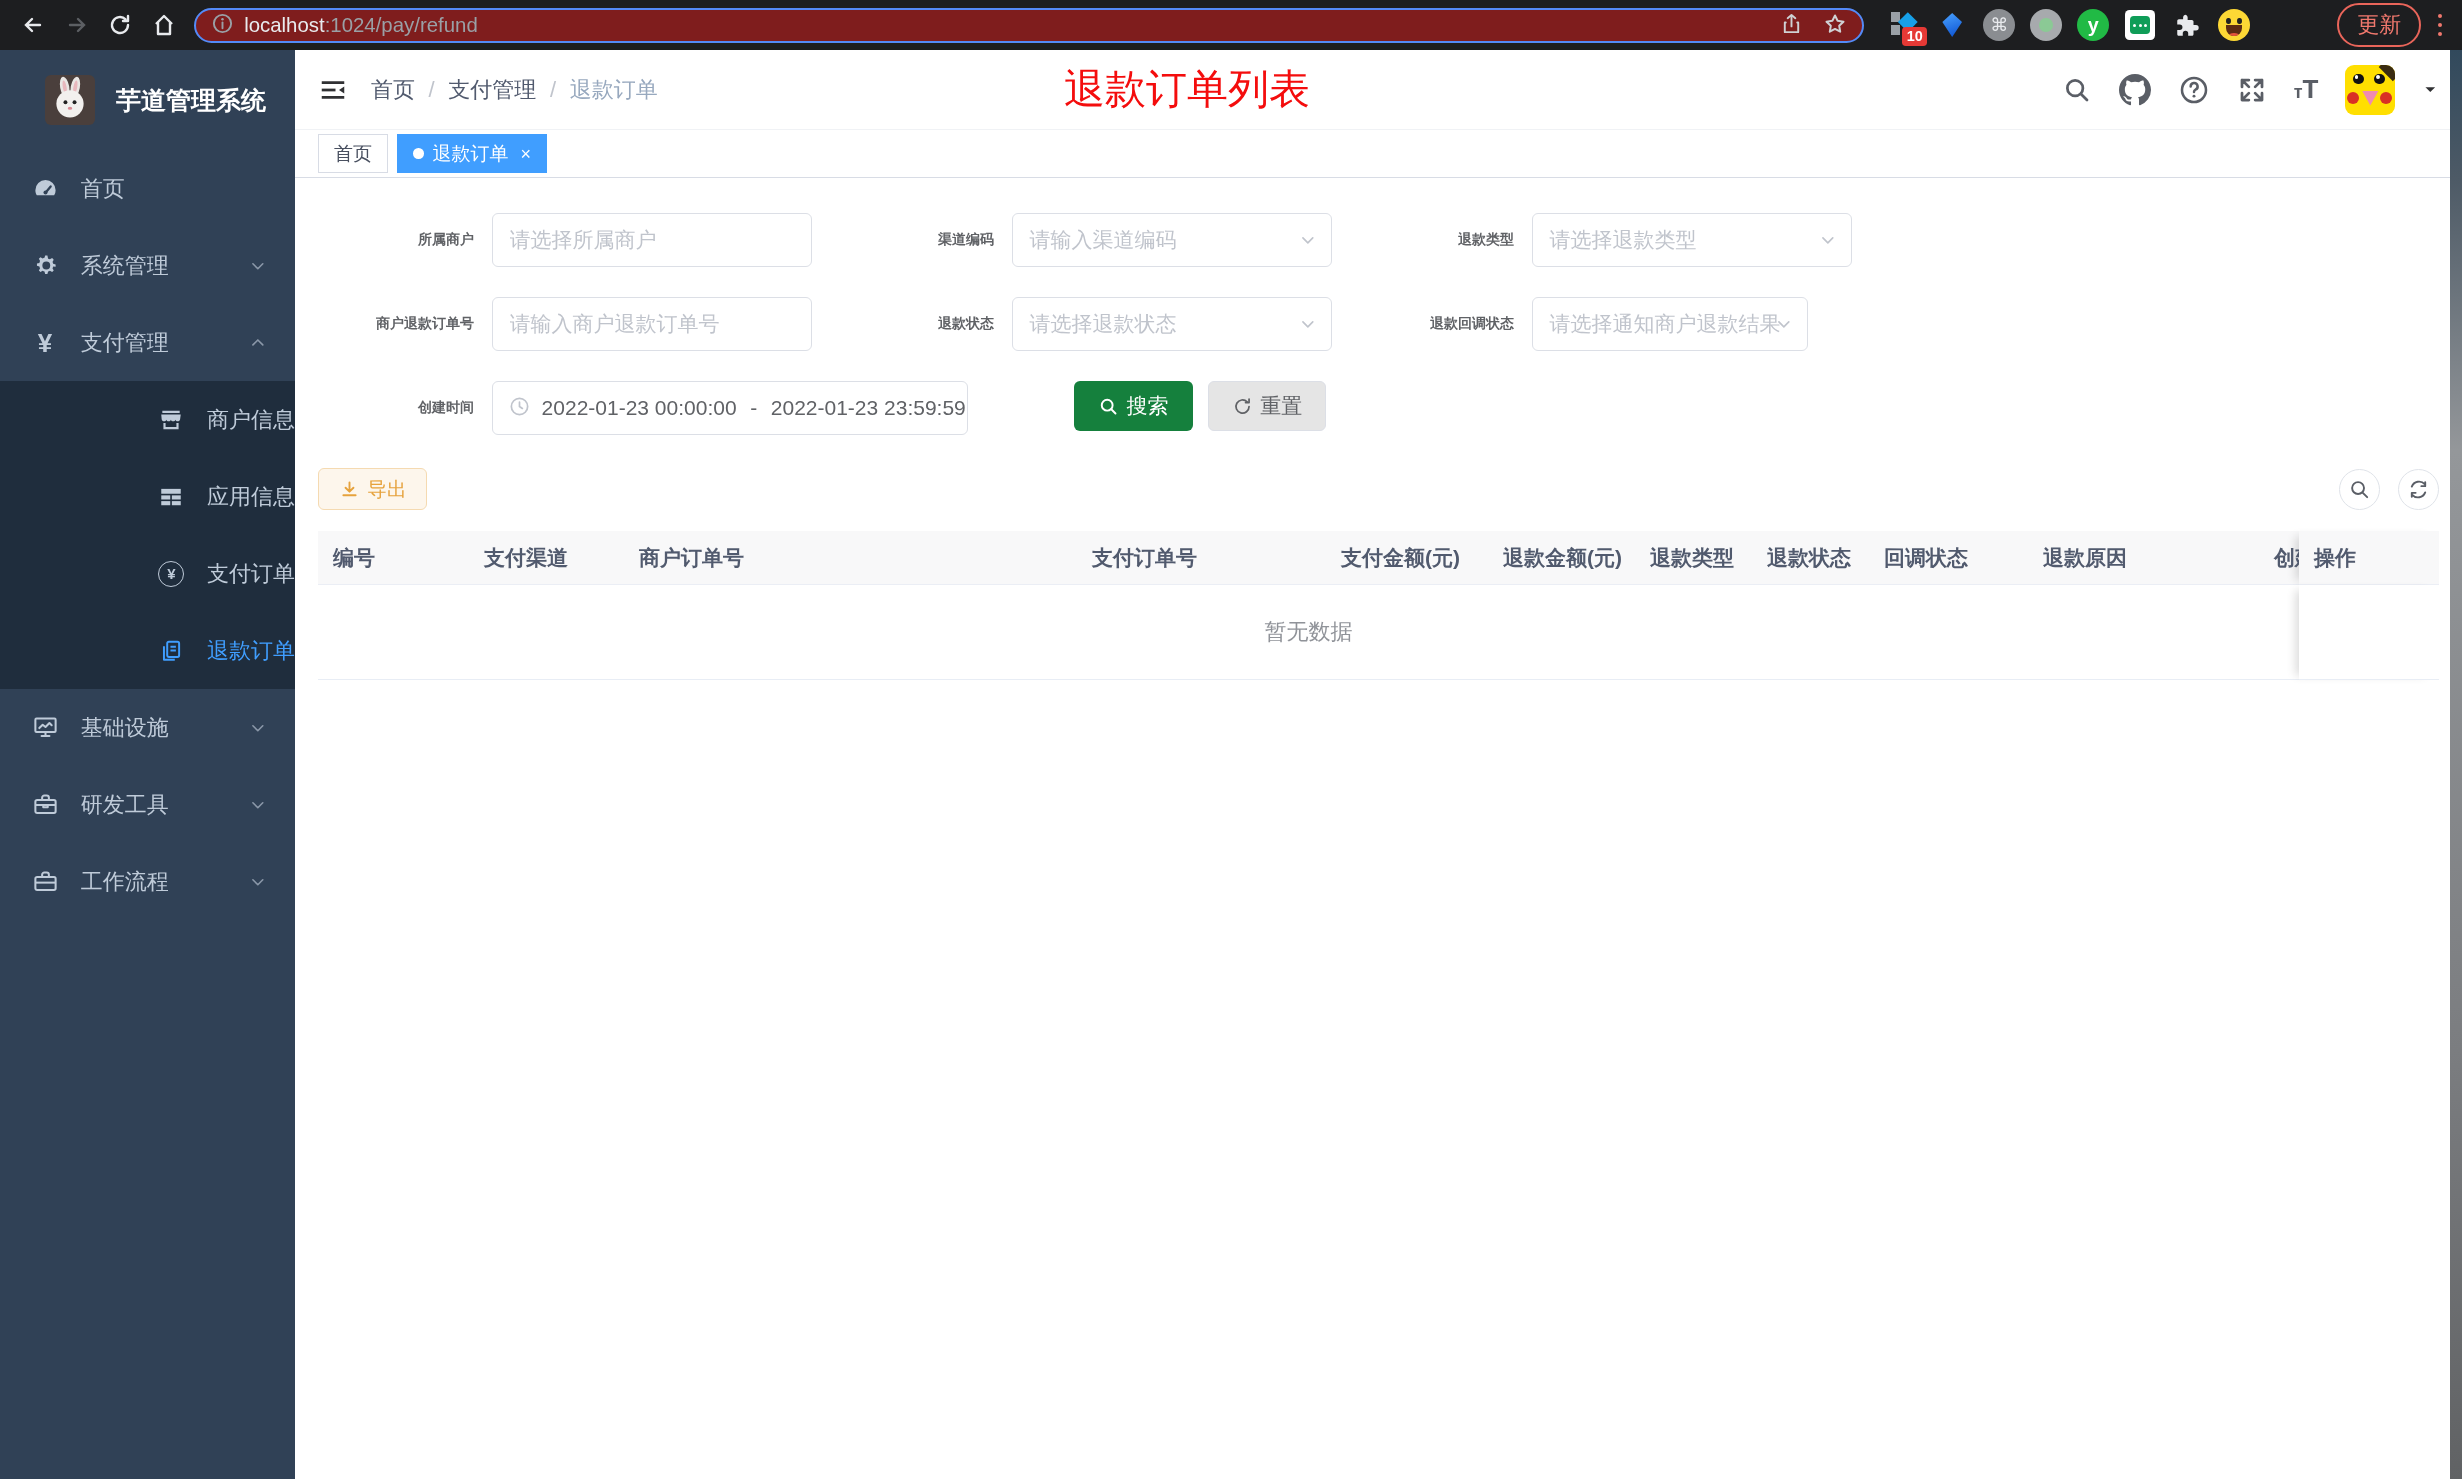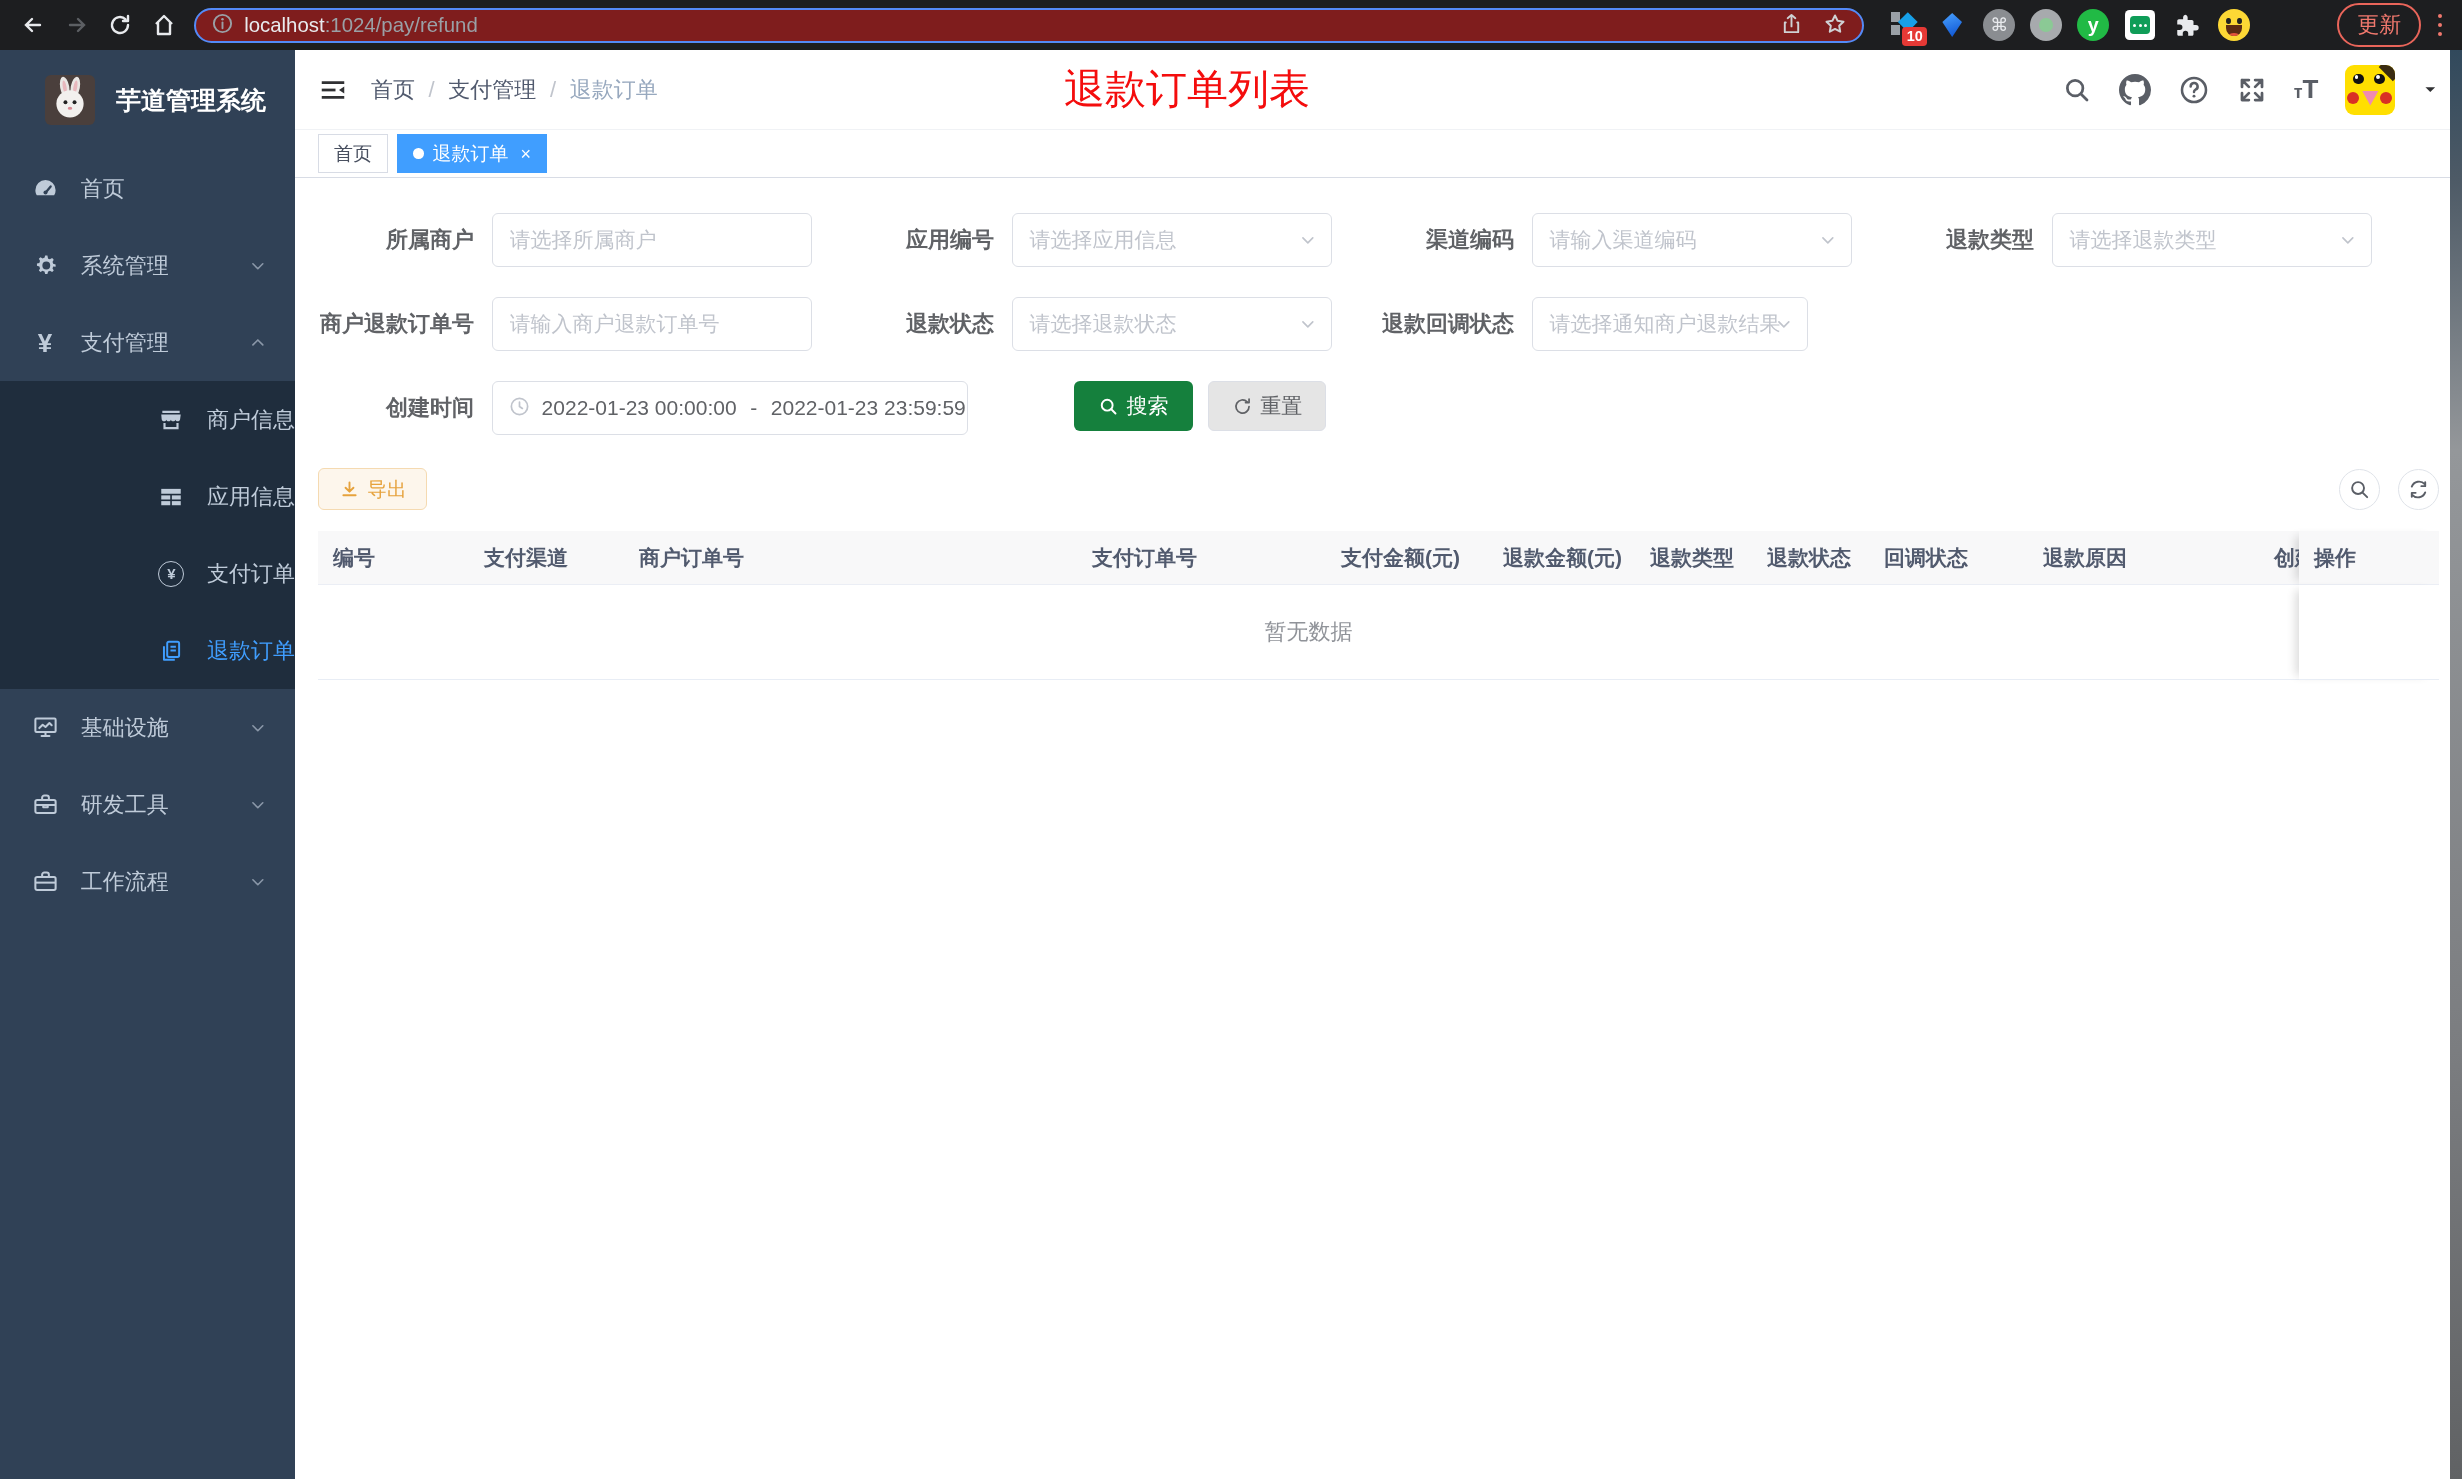--- a/index.html
+++ b/index.html
@@ -96,21 +96,21 @@
   .tab { height:39px; display:inline-flex; align-items:center; padding:0 15px; font-size:19px;
     border:0.8px solid #d8dce5; background:#fff; color:#495060; gap:9px; cursor:pointer; }
   .tab.active { background:#409eff; border-color:#409eff; color:#fff; }
   .tab .dot { width:10.6px; height:10.6px; border-radius:50%; background:#fff; }
   .tab .close { font-size:18px; line-height:1; margin-left:3px; }
 
   
   .content { flex:1; background:#fff; padding:35px 23px 0 23px; position:relative; }
   .f-row { display:flex; margin-bottom:30px; }
   .f-item { display:flex; align-items:center; margin-right:15px; }
-  .f-label { width:174px; text-align:right; padding-right:18px; font-size:22px; font-weight:700;
+  .f-label { width:174px; text-align:right; padding-right:18px; font-size:14px; font-weight:700;
     color:#606266; white-space:nowrap; flex:0 0 auto; }
   .f-label.w2 { width:185px; }
   .f-control { width:320px; height:54px; border:0.8px solid #dcdfe6; border-radius:6px;
     display:flex; align-items:center; padding:0 42px 0 16.6px; position:relative; background:#fff; overflow:hidden; }
   .f-control.no-arrow { padding-right:16.6px; }
   .f-control input { border:none; outline:none; width:100%; font-size:21px; color:#606266;
     font-family:inherit; background:transparent; }
   .f-control input::placeholder { color:#c0c4cc; }
   .ph { font-size:21px; color:#c0c4cc; white-space:nowrap; }
   .sel-arrow { position:absolute; right:13.6px; top:50%; transform:translateY(-50%); display:flex; color:#c0c4cc; }
@@ -469,31 +469,20 @@
       </span>
     </div>
 
     <div class="content">
 
       <div class="f-row">
         <div class="f-item">
           <label class="f-label">所属商户</label>
           <div class="f-control no-arrow">
             <input placeholder="请选择所属商户" style="">
-          </div>
-        </div>
-        <div class="f-item">
-          <label class="f-label w2">应用编号</label>
-          <div class="f-control">
-            <span class="ph">请选择应用信息</span>
-            <span class="sel-arrow">
-                <svg width="19.7" height="19.7" viewBox="0 0 24 24" fill="none" stroke="#c0c4cc" stroke-width="2" stroke-linecap="round" stroke-linejoin="round">
-                  <path d="M6 9.5l6 6 6-6"></path>
-                </svg>
-              </span>
           </div>
         </div>
         <div class="f-item">
           <label class="f-label w2">渠道编码</label>
           <div class="f-control">
             <span class="ph">请输入渠道编码</span>
             <span class="sel-arrow">
                 <svg width="19.7" height="19.7" viewBox="0 0 24 24" fill="none" stroke="#c0c4cc" stroke-width="2" stroke-linecap="round" stroke-linejoin="round">
                   <path d="M6 9.5l6 6 6-6"></path>
                 </svg>

